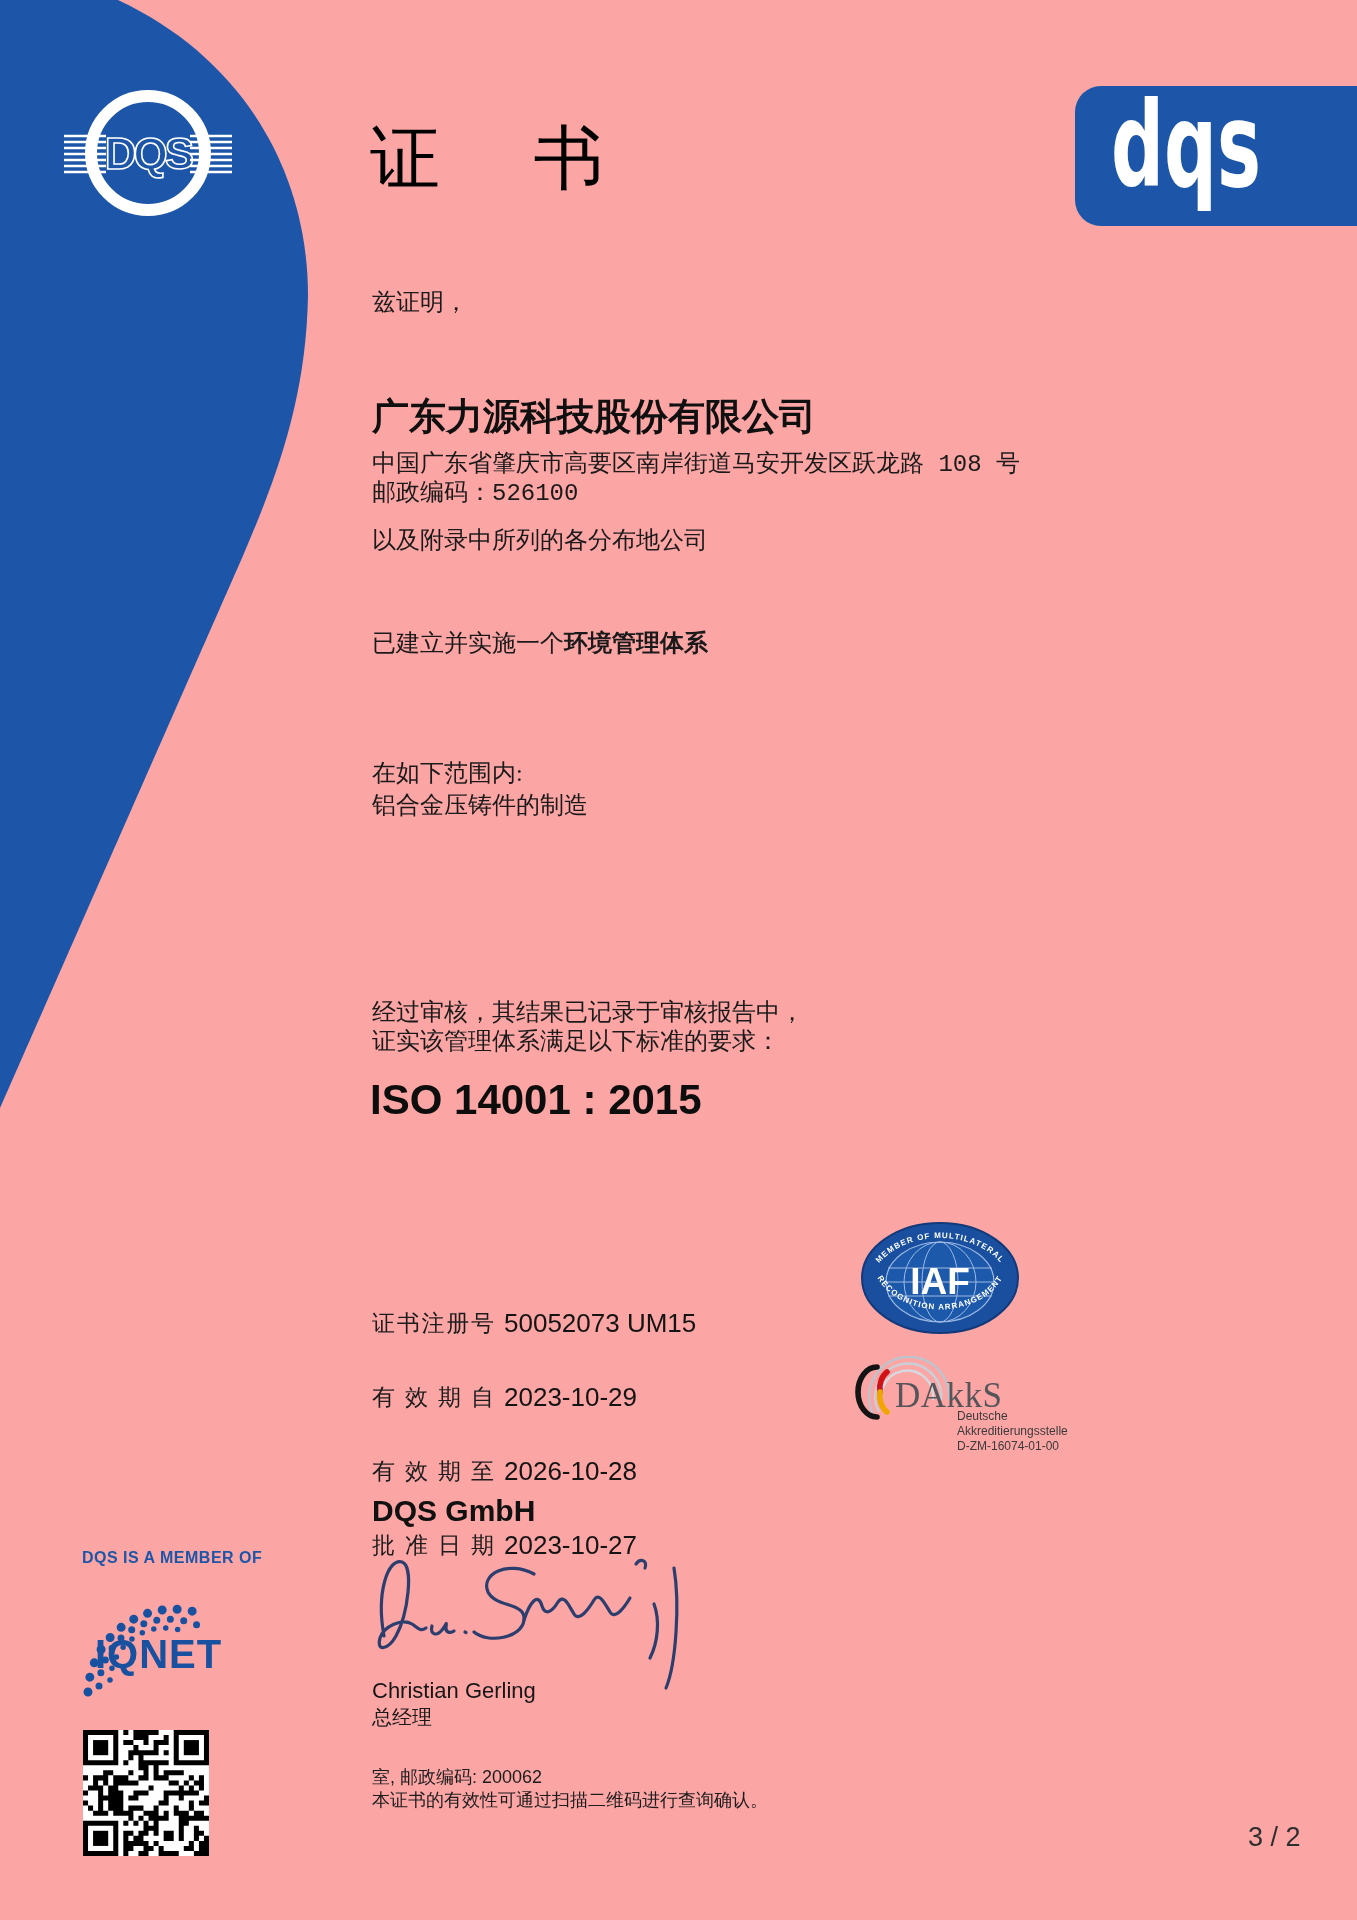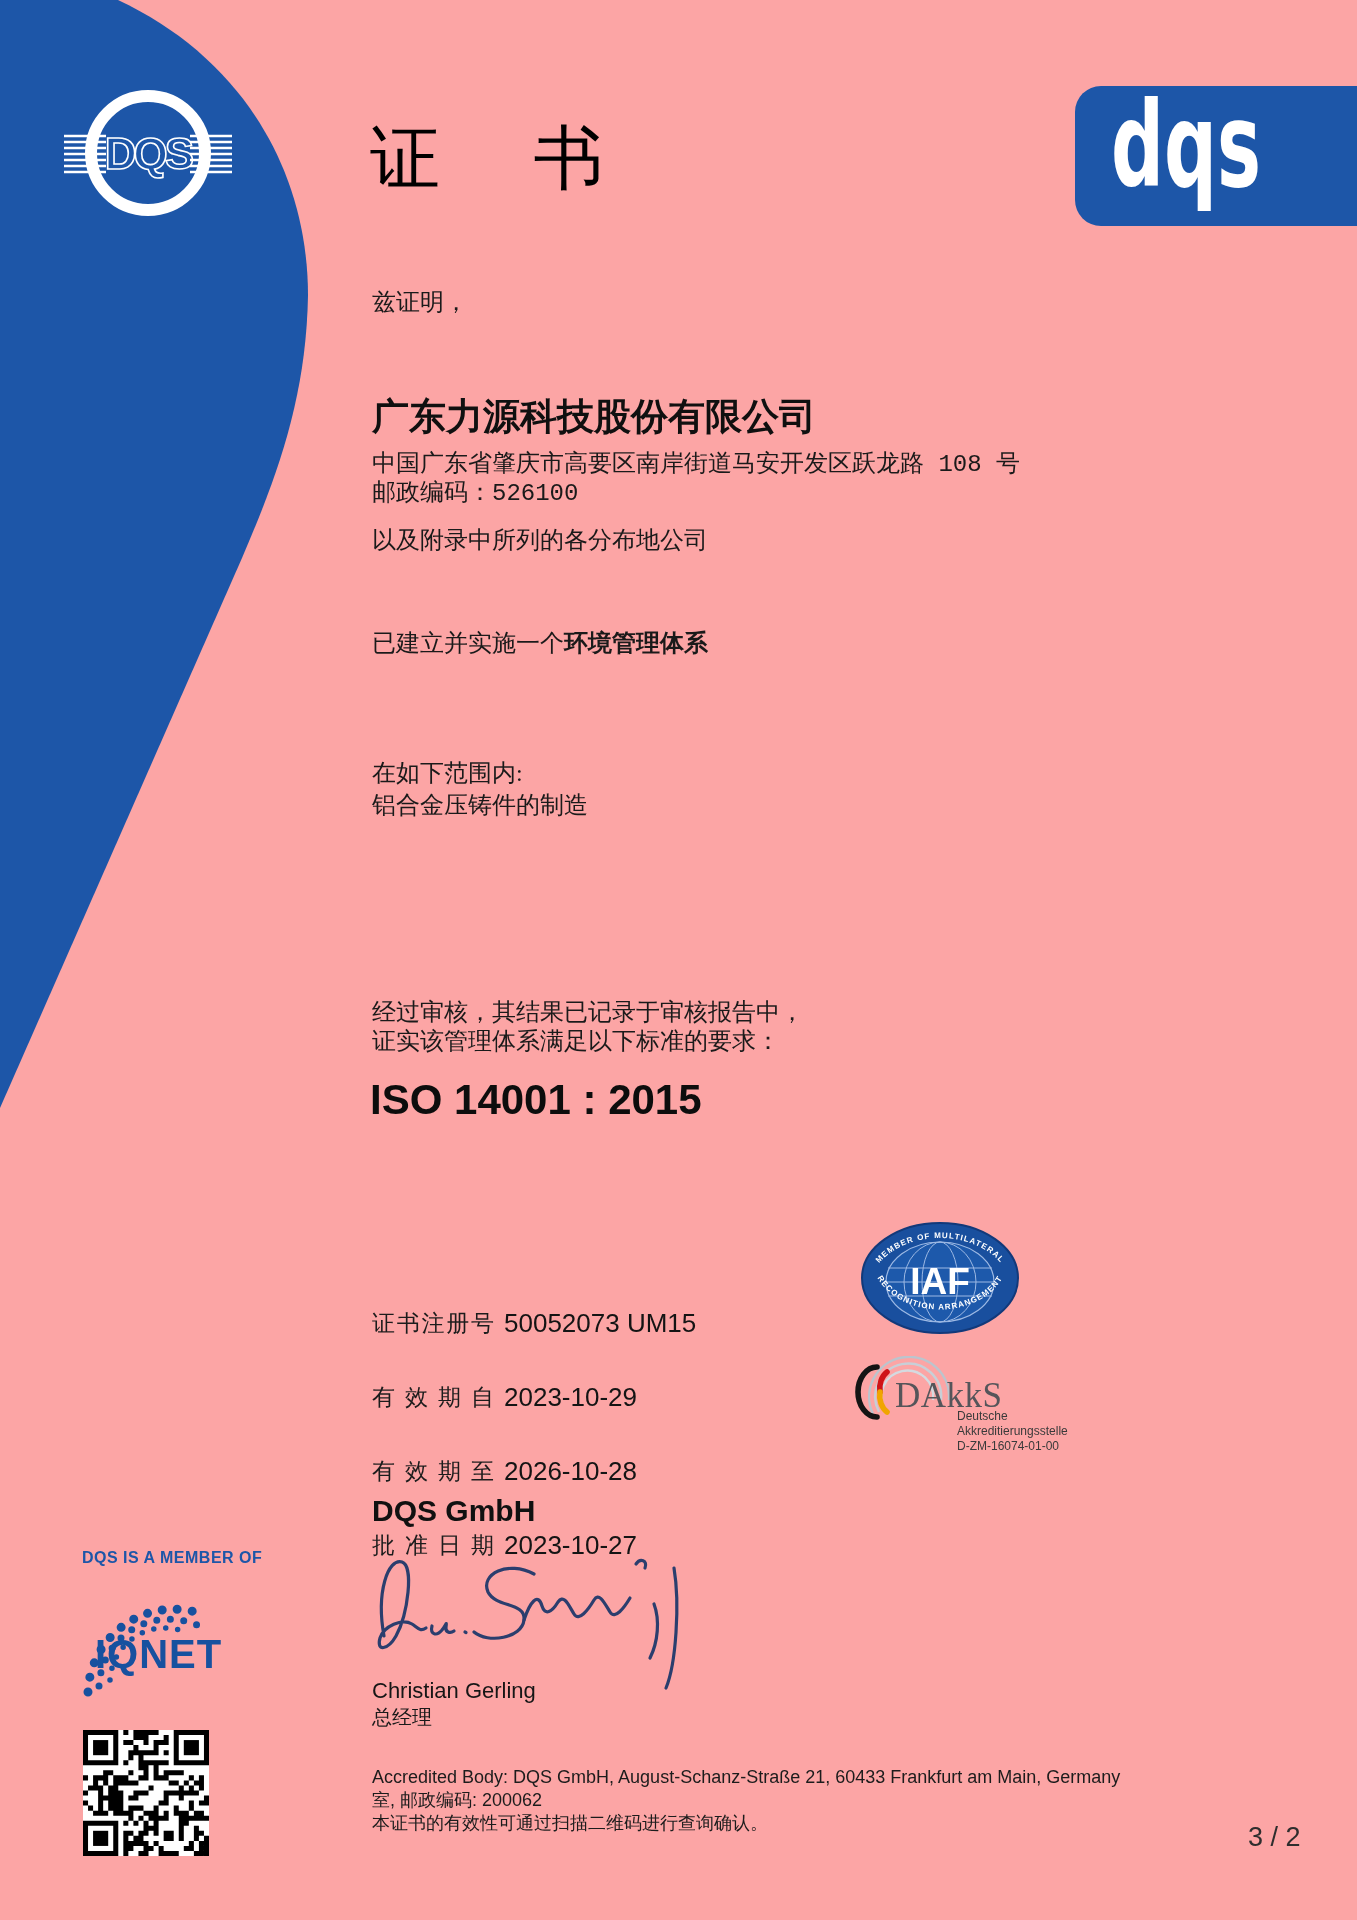--- a/index.html
+++ b/index.html
@@ -197,20 +197,19 @@
       <rect x="100" y="10" width="15" height="15"></rect>
       <path d="M0 90h35v35h-35z M5 95v25h25v-25z" fill-rule="evenodd"></path>
       <rect x="10" y="100" width="15" height="15"></rect>
     </g>
     <g id="qr-modules" fill="#000">
         <path d="M40 0h5v5h-5zM50 0h5v5h-5zM55 0h5v5h-5zM60 0h5v5h-5zM65 0h5v5h-5zM70 0h5v5h-5zM50 5h5v5h-5zM55 5h5v5h-5zM60 5h5v5h-5zM80 5h5v5h-5zM40 10h5v5h-5zM45 10h5v5h-5zM60 10h5v5h-5zM70 10h5v5h-5zM75 10h5v5h-5zM80 10h5v5h-5zM50 15h5v5h-5zM70 15h5v5h-5zM45 20h5v5h-5zM50 20h5v5h-5zM55 20h5v5h-5zM60 20h5v5h-5zM65 20h5v5h-5zM70 20h5v5h-5zM80 20h5v5h-5zM45 25h5v5h-5zM55 25h5v5h-5zM40 30h5v5h-5zM55 30h5v5h-5zM60 30h5v5h-5zM65 30h5v5h-5zM70 30h5v5h-5zM75 30h5v5h-5zM80 30h5v5h-5zM55 35h5v5h-5zM60 35h5v5h-5zM70 35h5v5h-5zM20 40h5v5h-5zM25 40h5v5h-5zM45 40h5v5h-5zM60 40h5v5h-5zM70 40h5v5h-5zM80 40h5v5h-5zM85 40h5v5h-5zM90 40h5v5h-5zM95 40h5v5h-5zM0 45h5v5h-5zM10 45h5v5h-5zM15 45h5v5h-5zM20 45h5v5h-5zM30 45h5v5h-5zM35 45h5v5h-5zM40 45h5v5h-5zM55 45h5v5h-5zM60 45h5v5h-5zM70 45h5v5h-5zM75 45h5v5h-5zM80 45h5v5h-5zM105 45h5v5h-5zM115 45h5v5h-5zM10 50h5v5h-5zM20 50h5v5h-5zM30 50h5v5h-5zM35 50h5v5h-5zM40 50h5v5h-5zM45 50h5v5h-5zM50 50h5v5h-5zM85 50h5v5h-5zM90 50h5v5h-5zM100 50h5v5h-5zM110 50h5v5h-5zM115 50h5v5h-5zM5 55h5v5h-5zM10 55h5v5h-5zM15 55h5v5h-5zM25 55h5v5h-5zM30 55h5v5h-5zM65 55h5v5h-5zM95 55h5v5h-5zM105 55h5v5h-5zM115 55h5v5h-5zM0 60h5v5h-5zM15 60h5v5h-5zM25 60h5v5h-5zM30 60h5v5h-5zM35 60h5v5h-5zM50 60h5v5h-5zM55 60h5v5h-5zM60 60h5v5h-5zM80 60h5v5h-5zM85 60h5v5h-5zM90 60h5v5h-5zM95 60h5v5h-5zM100 60h5v5h-5zM105 60h5v5h-5zM110 60h5v5h-5zM15 65h5v5h-5zM20 65h5v5h-5zM25 65h5v5h-5zM30 65h5v5h-5zM35 65h5v5h-5zM45 65h5v5h-5zM50 65h5v5h-5zM80 65h5v5h-5zM95 65h5v5h-5zM120 65h5v5h-5zM0 70h5v5h-5zM15 70h5v5h-5zM25 70h5v5h-5zM30 70h5v5h-5zM35 70h5v5h-5zM75 70h5v5h-5zM80 70h5v5h-5zM105 70h5v5h-5zM115 70h5v5h-5zM120 70h5v5h-5zM5 75h5v5h-5zM15 75h5v5h-5zM25 75h5v5h-5zM30 75h5v5h-5zM35 75h5v5h-5zM45 75h5v5h-5zM50 75h5v5h-5zM55 75h5v5h-5zM70 75h5v5h-5zM90 75h5v5h-5zM105 75h5v5h-5zM10 80h5v5h-5zM15 80h5v5h-5zM20 80h5v5h-5zM30 80h5v5h-5zM35 80h5v5h-5zM40 80h5v5h-5zM45 80h5v5h-5zM60 80h5v5h-5zM65 80h5v5h-5zM70 80h5v5h-5zM80 80h5v5h-5zM90 80h5v5h-5zM95 80h5v5h-5zM100 80h5v5h-5zM110 80h5v5h-5zM115 80h5v5h-5zM45 85h5v5h-5zM55 85h5v5h-5zM65 85h5v5h-5zM70 85h5v5h-5zM75 85h5v5h-5zM80 85h5v5h-5zM95 85h5v5h-5zM100 85h5v5h-5zM105 85h5v5h-5zM110 85h5v5h-5zM115 85h5v5h-5zM120 85h5v5h-5zM40 90h5v5h-5zM50 90h5v5h-5zM60 90h5v5h-5zM70 90h5v5h-5zM95 90h5v5h-5zM100 90h5v5h-5zM60 95h5v5h-5zM65 95h5v5h-5zM70 95h5v5h-5zM95 95h5v5h-5zM110 95h5v5h-5zM40 100h5v5h-5zM45 100h5v5h-5zM55 100h5v5h-5zM60 100h5v5h-5zM70 100h5v5h-5zM80 100h5v5h-5zM85 100h5v5h-5zM95 100h5v5h-5zM110 100h5v5h-5zM115 100h5v5h-5zM40 105h5v5h-5zM50 105h5v5h-5zM55 105h5v5h-5zM80 105h5v5h-5zM85 105h5v5h-5zM95 105h5v5h-5zM110 105h5v5h-5zM120 105h5v5h-5zM40 110h5v5h-5zM45 110h5v5h-5zM50 110h5v5h-5zM55 110h5v5h-5zM60 110h5v5h-5zM70 110h5v5h-5zM105 110h5v5h-5zM115 110h5v5h-5zM120 110h5v5h-5zM40 115h5v5h-5zM45 115h5v5h-5zM60 115h5v5h-5zM65 115h5v5h-5zM75 115h5v5h-5zM100 115h5v5h-5zM105 115h5v5h-5zM115 115h5v5h-5zM120 115h5v5h-5zM40 120h5v5h-5zM55 120h5v5h-5zM60 120h5v5h-5zM75 120h5v5h-5zM80 120h5v5h-5zM85 120h5v5h-5zM90 120h5v5h-5zM110 120h5v5h-5zM115 120h5v5h-5zM120 120h5v5h-5z"></path>
       </g>
   </svg>
 
   <div class="abs footer">
-    <div>Accredited Body: DQS GmbH, August-Schanz-Straße 21, 60433 Frankfurt am Main, Germany</div>
     <div>室, 邮政编码: 200062</div>
     <div>本证书的有效性可通过扫描二维码进行查询确认。</div>
   </div>
 
   <div class="abs page-num">3 / 2</div>
 
 </div>
 
 </body></html>

